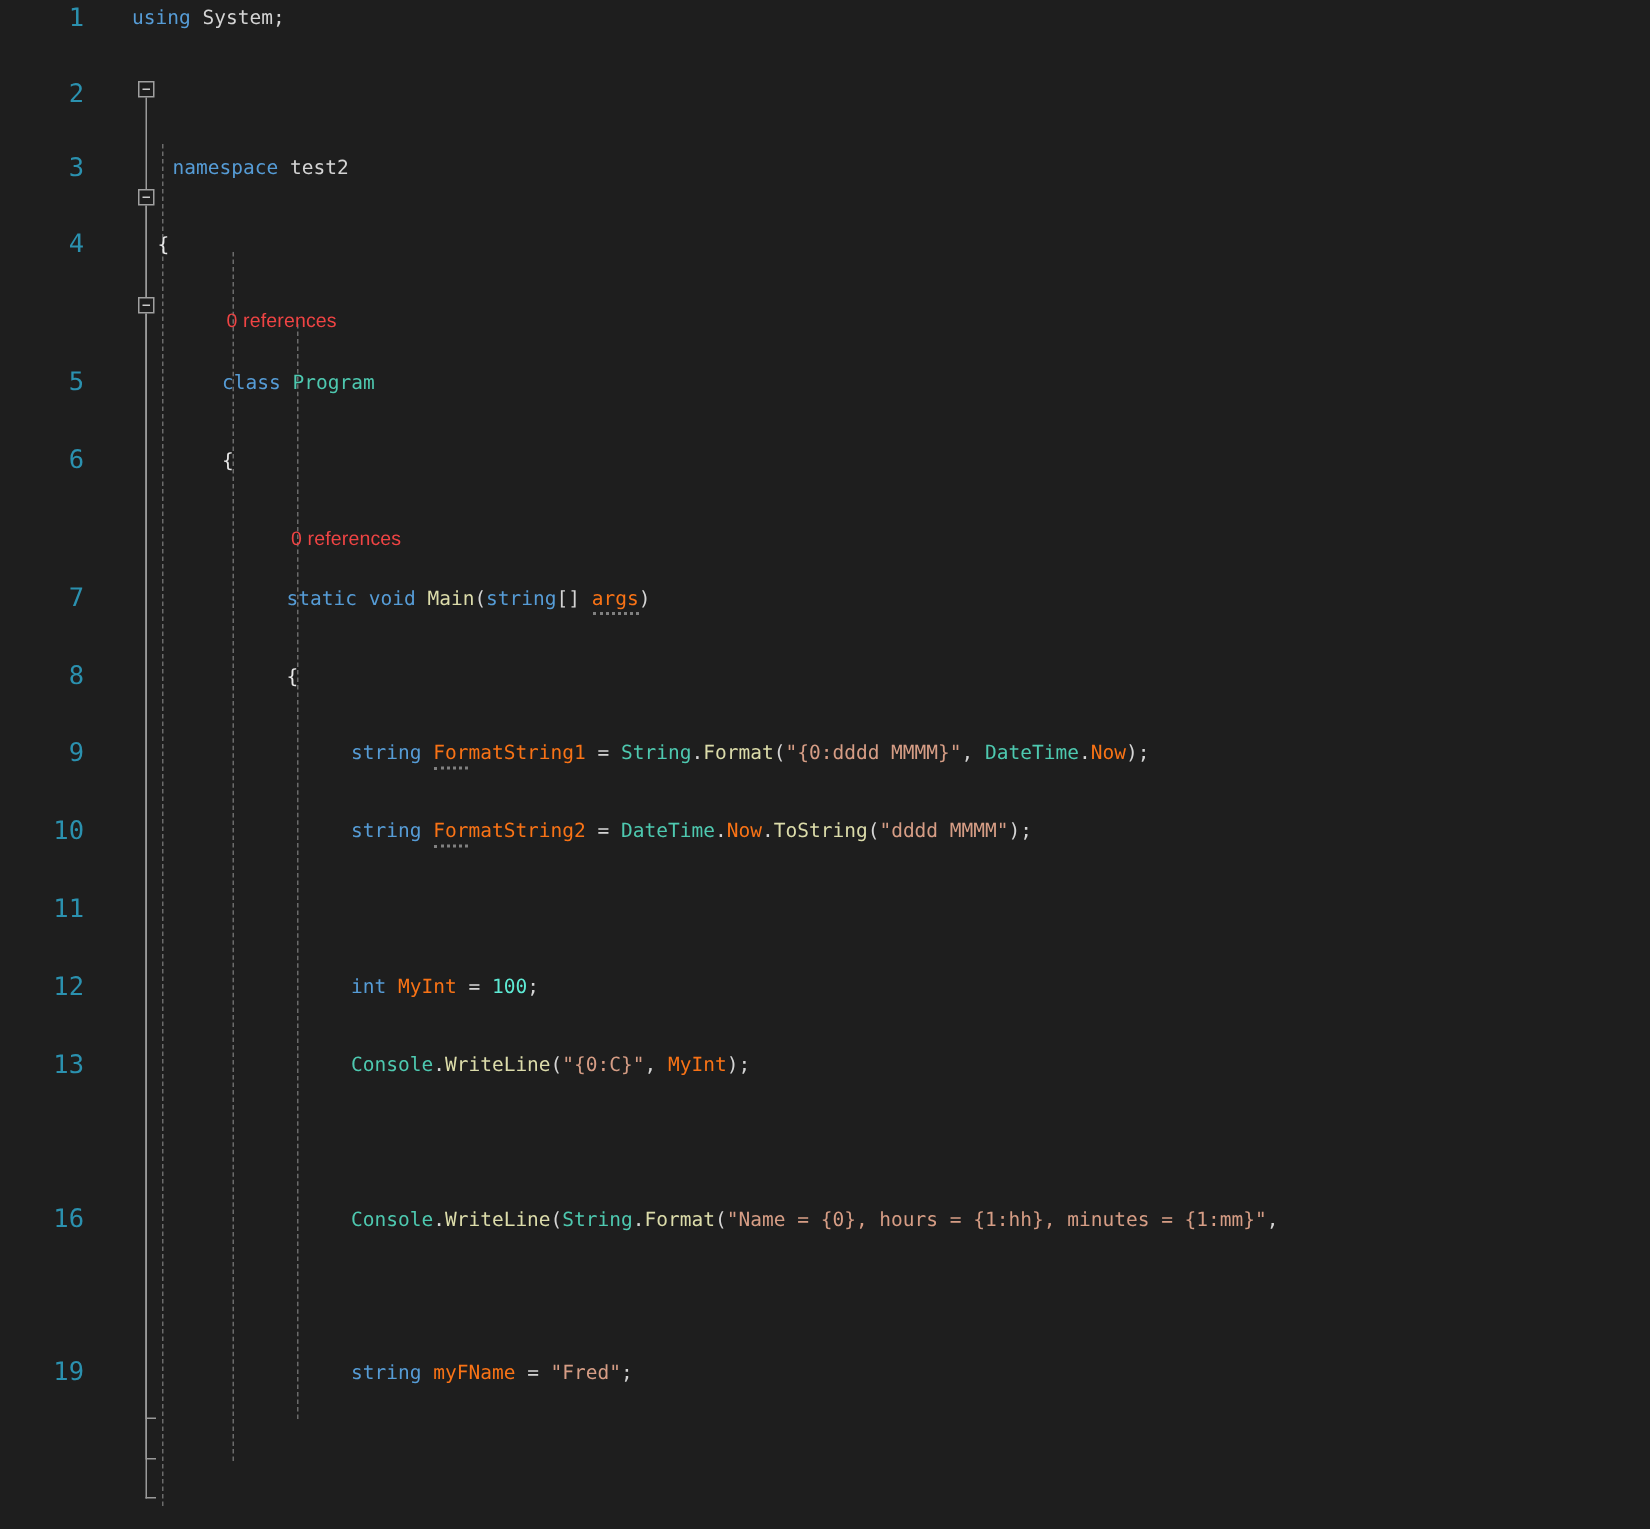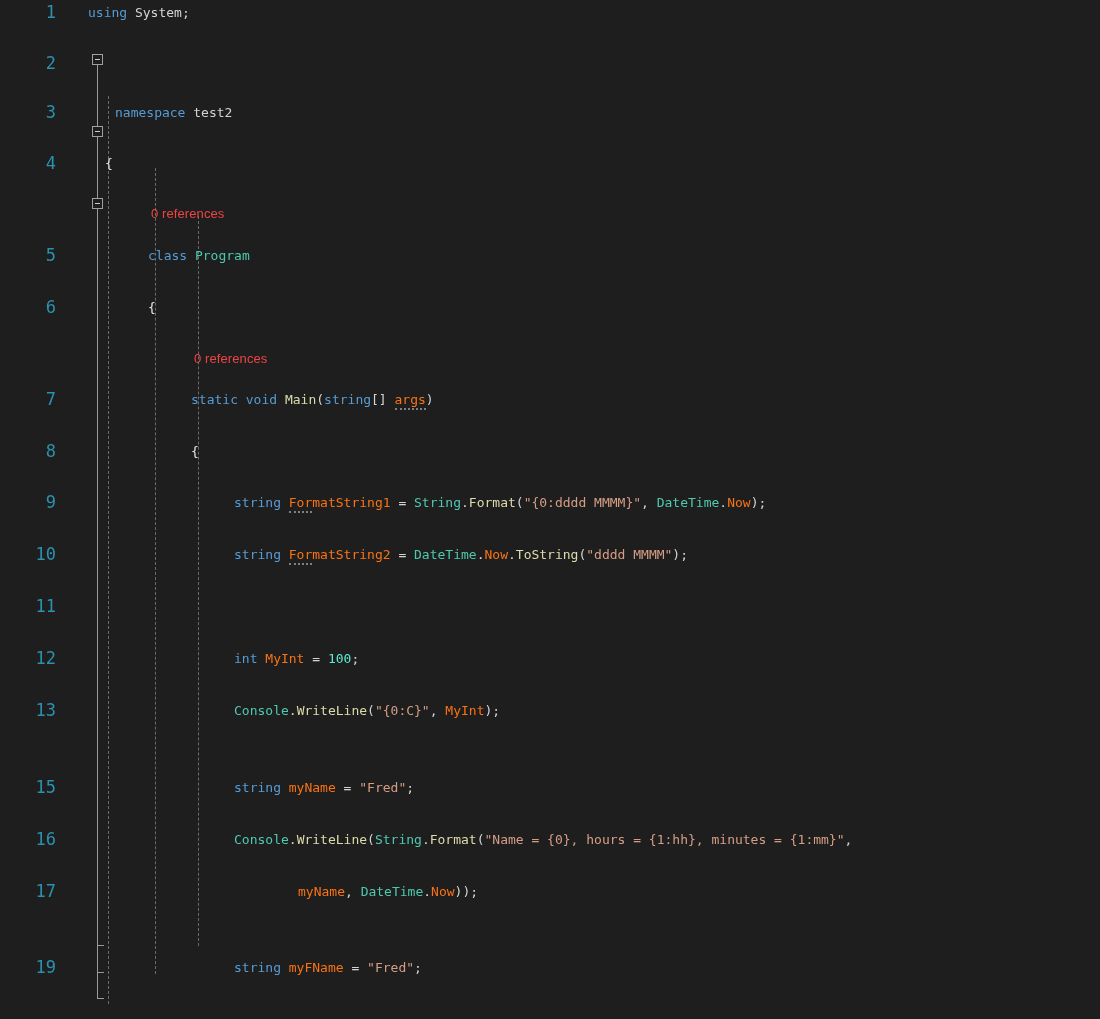--- a/index.html
+++ b/index.html
@@ -206,34 +206,26 @@
     <span class="lnum">12</span>
     <span class="code" style="left:234px;"><span class="kw">int</span> <span class="var">MyInt</span> <span class="pln">=</span> <span class="num">100</span><span class="pln">;</span></span>
   </div>
 
   <div class="row" style="top:346px;">
     <span class="lnum">13</span>
     <span class="code" style="left:234px;"><span class="typ">Console</span><span class="pln">.</span><span class="mth">WriteLine</span><span class="pln">(</span><span class="str">"{0:C}"</span><span class="pln">, </span><span class="var">MyInt</span><span class="pln">);</span></span>
   </div>
 
 
-  <div class="row" style="top:398px;">
-    <span class="lnum">15</span>
-    <span class="code" style="left:234px;"><span class="kw">string</span> <span class="var">myName</span> <span class="pln">=</span> <span class="str">"Fred"</span><span class="pln">;</span></span>
-  </div>
 
   <div class="row" style="top:424px;">
     <span class="lnum">16</span>
     <span class="code" style="left:234px;"><span class="typ">Console</span><span class="pln">.</span><span class="mth">WriteLine</span><span class="pln">(</span><span class="typ">String</span><span class="pln">.</span><span class="mth">Format</span><span class="pln">(</span><span class="str">"Name = {0}, hours = {1:hh}, minutes = {1:mm}"</span><span class="pln">,</span></span>
   </div>
 
-  <div class="row" style="top:450px;">
-    <span class="lnum">17</span>
-    <span class="code" style="left:298px;"><span class="var">myName</span><span class="pln">, </span><span class="typ">DateTime</span><span class="pln">.</span><span class="var">Now</span><span class="pln">));</span></span>
-  </div>
 
 
   <div class="row" style="top:500px;">
     <span class="lnum">19</span>
     <span class="code" style="left:234px;"><span class="kw">string</span> <span class="var">myFName</span> <span class="pln">=</span> <span class="str">"Fred"</span><span class="pln">;</span></span>
   </div>
 
 </div>
 
 </body></html>

